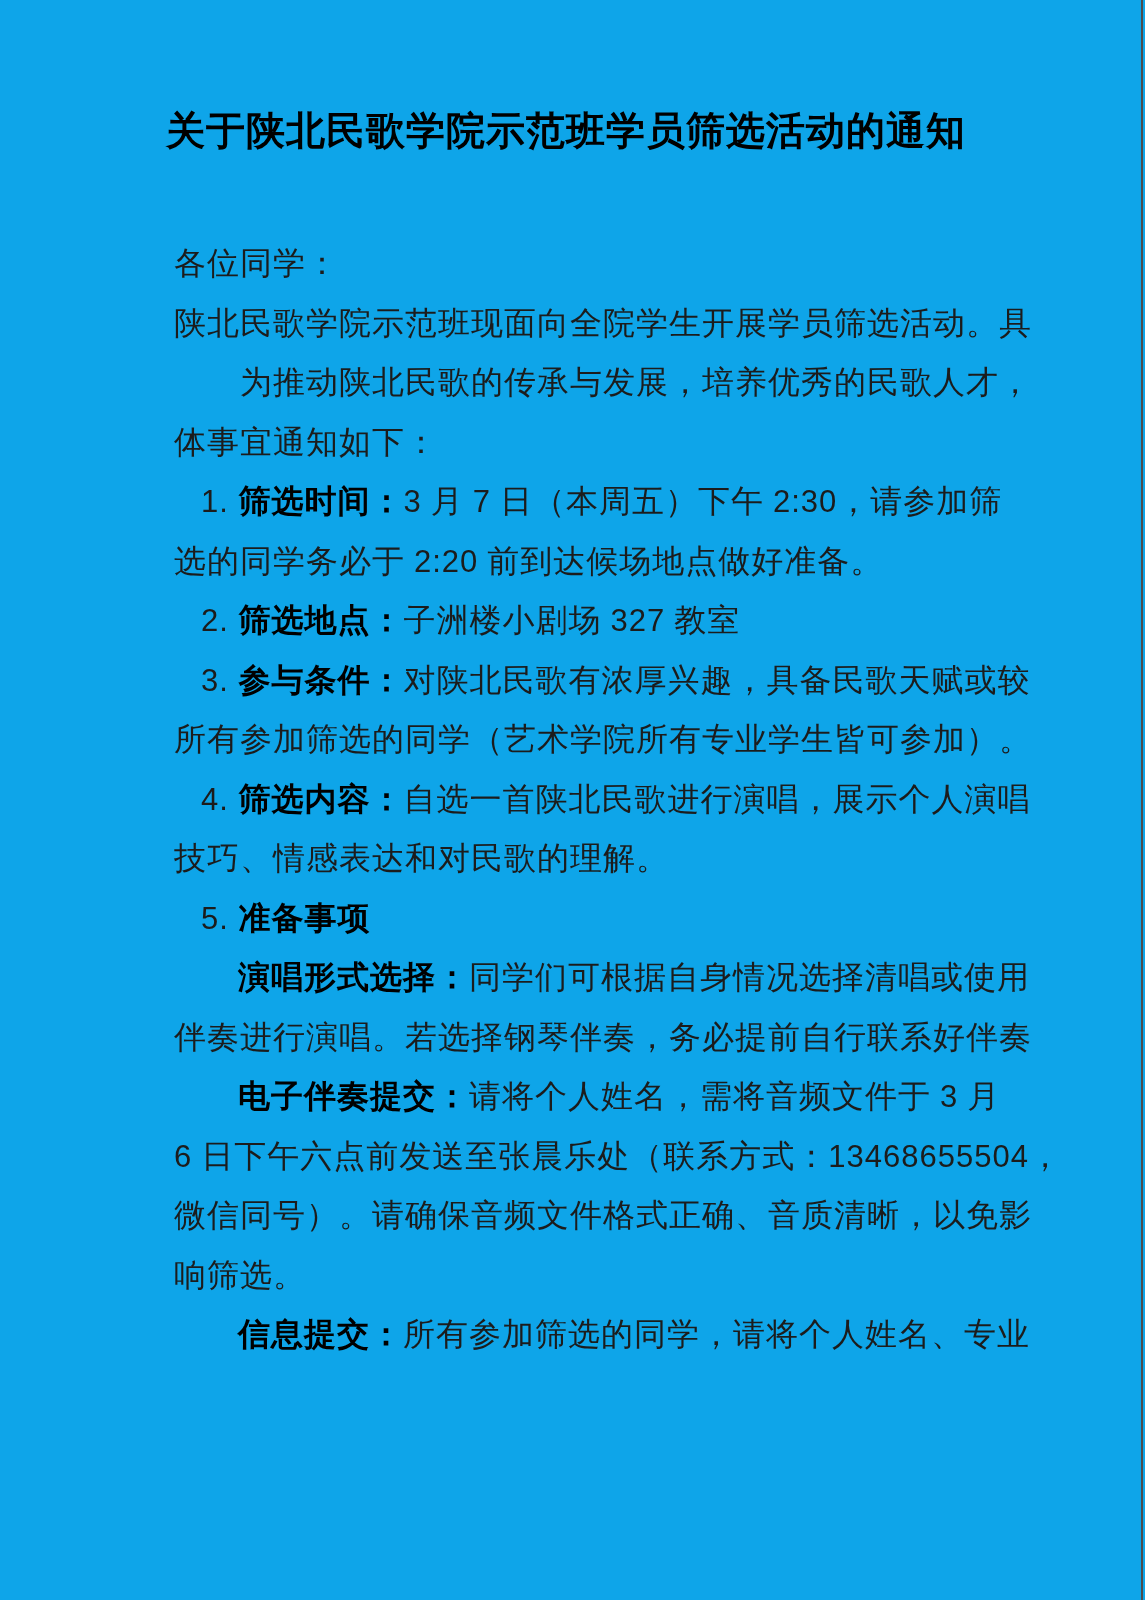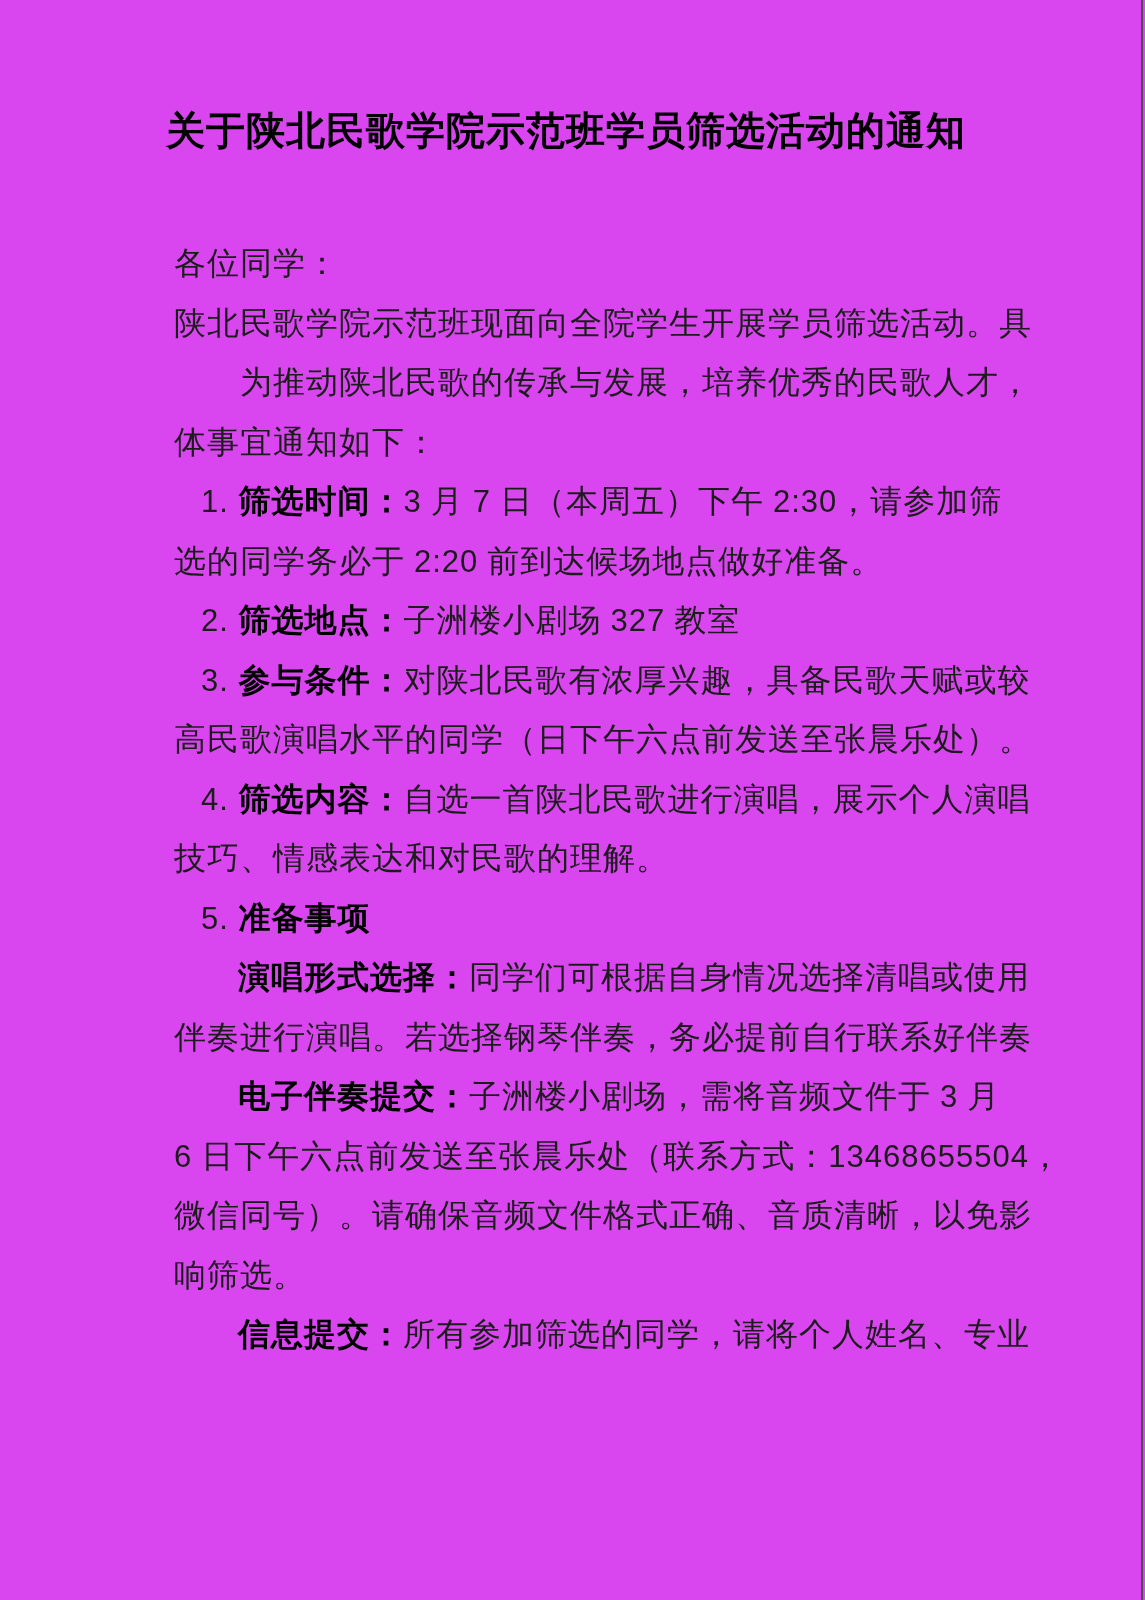--- a/index.html
+++ b/index.html
@@ -47,39 +47,39 @@
     position: absolute;
     top: 0;
     left: 1141px;
     width: 2px;
     height: 1600px;
   }
 </style>
 </head>
 <body>
 
-<div class="page" style="background: #d946ef;">
+<div class="page" style="background: #0ea5e9;">
   <h1 class="doc-title">关于陕北民歌学院示范班学员筛选活动的通知</h1>
 
   <div class="doc-body">
       <div class="line"><span class="run">各位同学：</span></div>
       <div class="line"><span class="run">陕北民歌学院示范班现面向全院学生开展学员筛选活动。具</span></div>
       <div class="line" style="padding-left: 66px;"><span class="run">为推动陕北民歌的传承与发展，培养优秀的民歌人才，</span></div>
       <div class="line"><span class="run">体事宜通知如下：</span></div>
       <div class="line" style="padding-left: 27px;"><span class="run sans">1. </span><span class="run bold">筛选时间：</span><span class="run sans">3</span><span class="run"> 月 </span><span class="run sans">7</span><span class="run"> 日（本周五）下午 </span><span class="run sans">2:30</span><span class="run">，请参加筛</span></div>
       <div class="line"><span class="run">选的同学务必于 </span><span class="run sans">2:20</span><span class="run"> 前到达候场地点做好准备。</span></div>
       <div class="line" style="padding-left: 27px;"><span class="run sans">2. </span><span class="run bold">筛选地点：</span><span class="run">子洲楼小剧场 </span><span class="run sans">327</span><span class="run"> 教室</span></div>
       <div class="line" style="padding-left: 27px;"><span class="run sans">3. </span><span class="run bold">参与条件：</span><span class="run">对陕北民歌有浓厚兴趣，具备民歌天赋或较</span></div>
-      <div class="line"><span class="run">高民歌演唱水平的同学（日下午六点前发送至张晨乐处）。</span></div>
+      <div class="line"><span class="run">所有参加筛选的同学（艺术学院所有专业学生皆可参加）。</span></div>
       <div class="line" style="padding-left: 27px;"><span class="run sans">4. </span><span class="run bold">筛选内容：</span><span class="run">自选一首陕北民歌进行演唱，展示个人演唱</span></div>
       <div class="line"><span class="run">技巧、情感表达和对民歌的理解。</span></div>
       <div class="line" style="padding-left: 27px;"><span class="run sans">5. </span><span class="run bold">准备事项</span></div>
       <div class="line" style="padding-left: 64px;"><span class="run bold">演唱形式选择：</span><span class="run">同学们可根据自身情况选择清唱或使用</span></div>
       <div class="line"><span class="run">伴奏进行演唱。若选择钢琴伴奏，务必提前自行联系好伴奏</span></div>
-      <div class="line" style="padding-left: 64px;"><span class="run bold">电子伴奏提交：</span><span class="run">子洲楼小剧场，需将音频文件于 </span><span class="run sans">3</span><span class="run"> 月</span></div>
+      <div class="line" style="padding-left: 64px;"><span class="run bold">电子伴奏提交：</span><span class="run">请将个人姓名，需将音频文件于 </span><span class="run sans">3</span><span class="run"> 月</span></div>
       <div class="line"><span class="run sans">6</span><span class="run"> 日下午六点前发送至张晨乐处（联系方式：</span><span class="run sans">13468655504</span><span class="run">，</span></div>
       <div class="line"><span class="run">微信同号）。请确保音频文件格式正确、音质清晰，以免影</span></div>
       <div class="line"><span class="run">响筛选。</span></div>
       <div class="line" style="padding-left: 64px;"><span class="run bold">信息提交：</span><span class="run">所有参加筛选的同学，请将个人姓名、专业</span></div>
     </div>
 
   <div class="page-edge" style="background: rgb(77, 77, 77);"></div>
 </div>
 
 </body></html>

